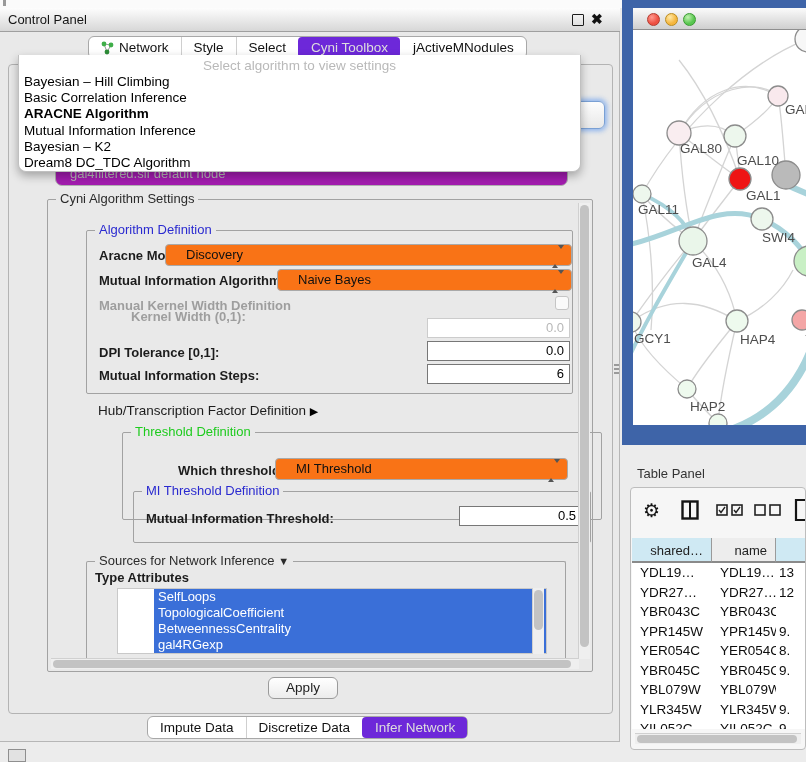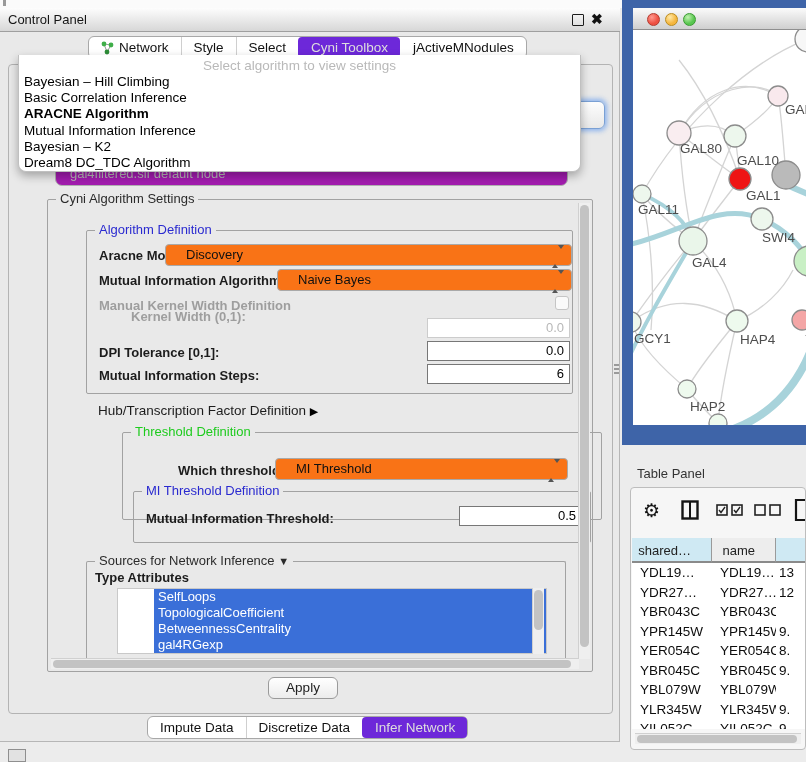--- a/index.html
+++ b/index.html
@@ -90,21 +90,21 @@
   .light.green{left:50px;background:radial-gradient(circle at 35% 30%,#c2f2b0,#58c64f 60%);border:1px solid #3a9a31;}
   .net-canvas{left:633px;top:30px;width:173px;height:395px;background:#fff;overflow:hidden;}
 
   
   .tp-title{left:637px;top:466px;font-size:13px;color:#333;}
   .table-panel{left:630px;top:487px;width:176px;height:263px;background:#f6f6f6;border:1px solid #bdbdbd;border-radius:4px;box-sizing:border-box;overflow:hidden;}
   .tp-toolbar{position:absolute;left:0;top:0;width:100%;height:48px;}
   .gear{position:absolute;left:12px;top:12px;font-size:19px;color:#141414;line-height:22px;}
   .tbl{position:absolute;left:1px;top:50px;width:174px;height:191px;background:#fff;overflow:hidden;}
   .trow{display:grid;grid-template-columns:80px 64px 40px;}
-  .th{height:25px;line-height:25px;font-size:13px;color:#222;text-align:right;padding-right:20px;box-sizing:border-box;
+  .th{height:25px;line-height:25px;font-size:13px;color:#222;text-align:right;padding-right:8px;box-sizing:border-box;
       border-right:1px solid #9a9a9a;border-bottom:2px solid #8a8a8a;background:#ededed;}
   .th.hl{background:#cfe9f3;}
   .td{height:19.5px;line-height:19.5px;font-size:13.5px;color:#0d0d0d;padding-left:8px;box-sizing:border-box;white-space:nowrap;overflow:hidden;}
   .td.num{padding-left:3px;}
 </style>
 </head>
 <body>
 
 <div id="app">
 

